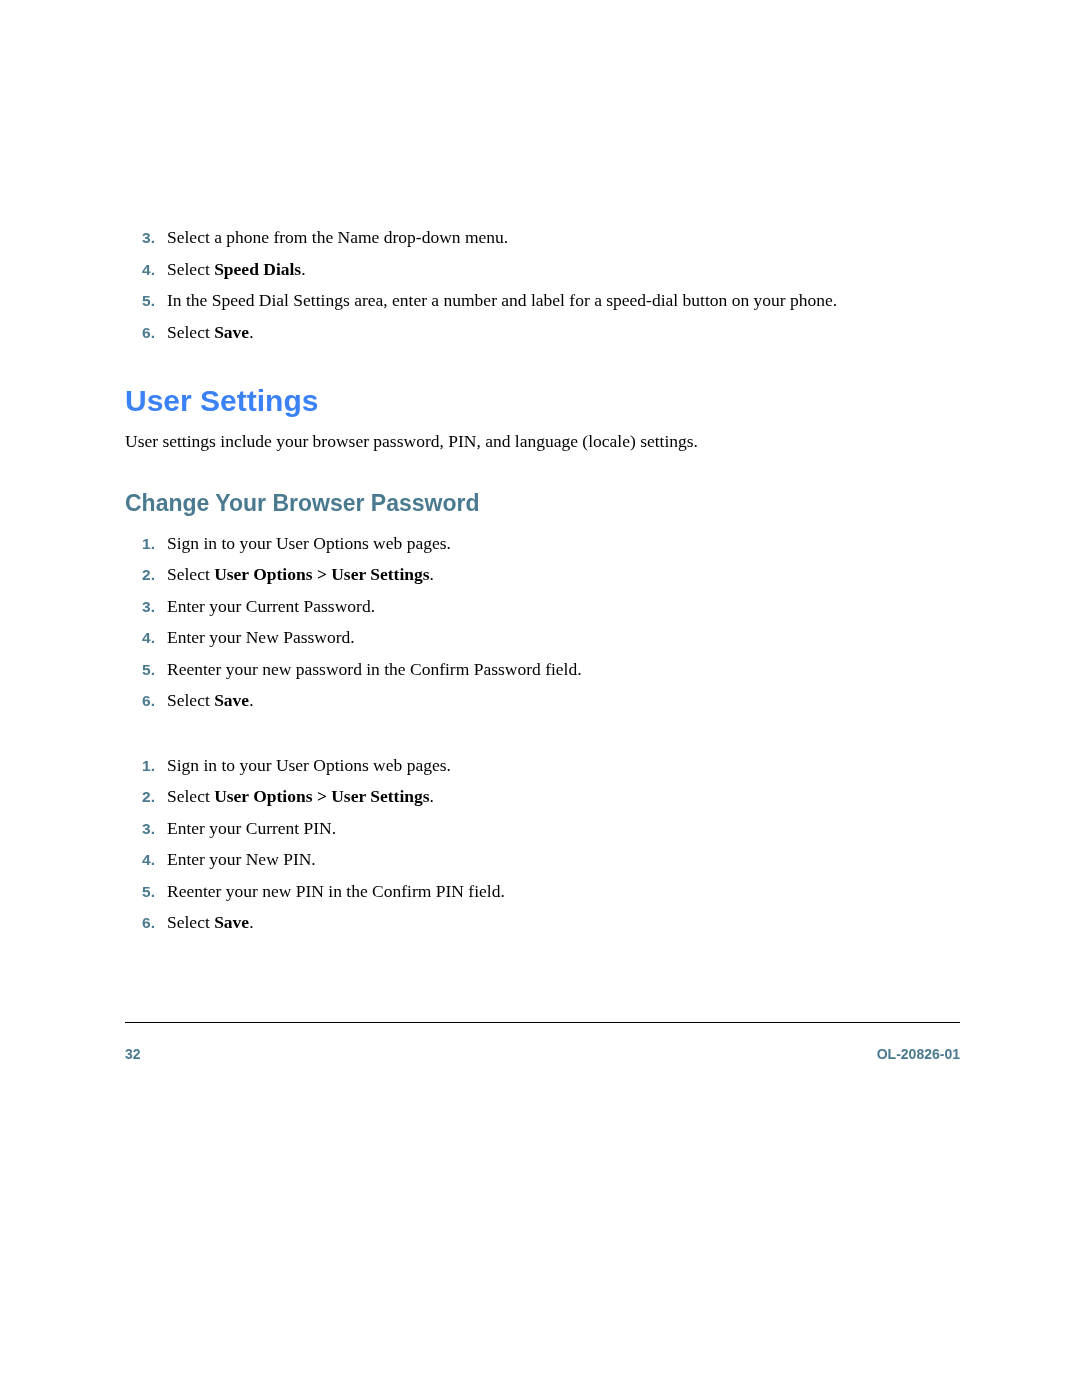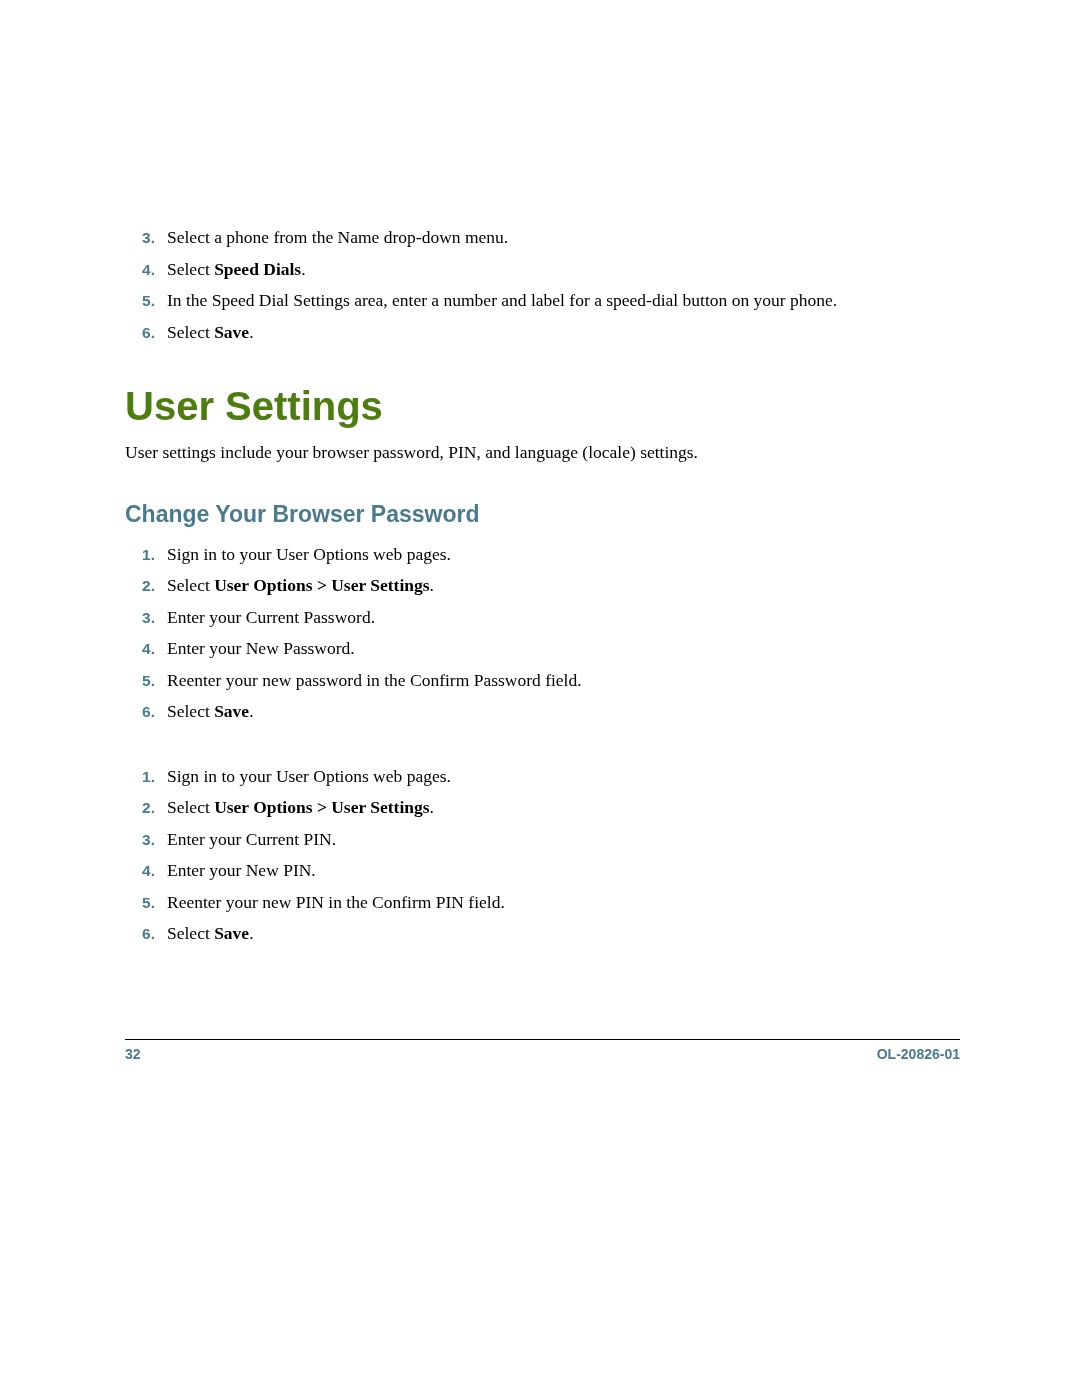--- a/index.html
+++ b/index.html
@@ -41,22 +41,22 @@
     .list-text {
       flex: 1;
     }
     .bold {
       font-weight: bold;
       margin-top: 31px;
     }
     h1.section-heading {
       font-family: Arial, Helvetica, sans-serif;
       font-weight: bold;
-      color: #4d7c0f;
-      font-size: 40px;
+      color: #3b82f6;
+      font-size: 30px;
       margin-top: 18px;
       margin-bottom: 12px;
     }
     h2.subsection-heading {
       font-family: Liberation Sans, sans-serif;
       font-weight: bold;
       color: #4a7a8f;
       font-size: 23px;
       margin-top: 36px;
       margin-bottom: 14px;
@@ -65,21 +65,21 @@
       font-size: 17.5px;
       line-height: 1.35;
       margin-bottom: 10px;
     }
     .footer {
       position: absolute;
       bottom: 335px;
       left: 125px;
       right: 120px;
       border-top: 1px solid #000;
-      padding-top: 6px;
+      padding-top: 23px;
       display: flex;
       justify-content: space-between;
       font-family: Arial, Helvetica, sans-serif;
       font-weight: bold;
       font-size: 14px;
       color: #4a7a8f;
     }
   </style>
 </head>
 <body>

